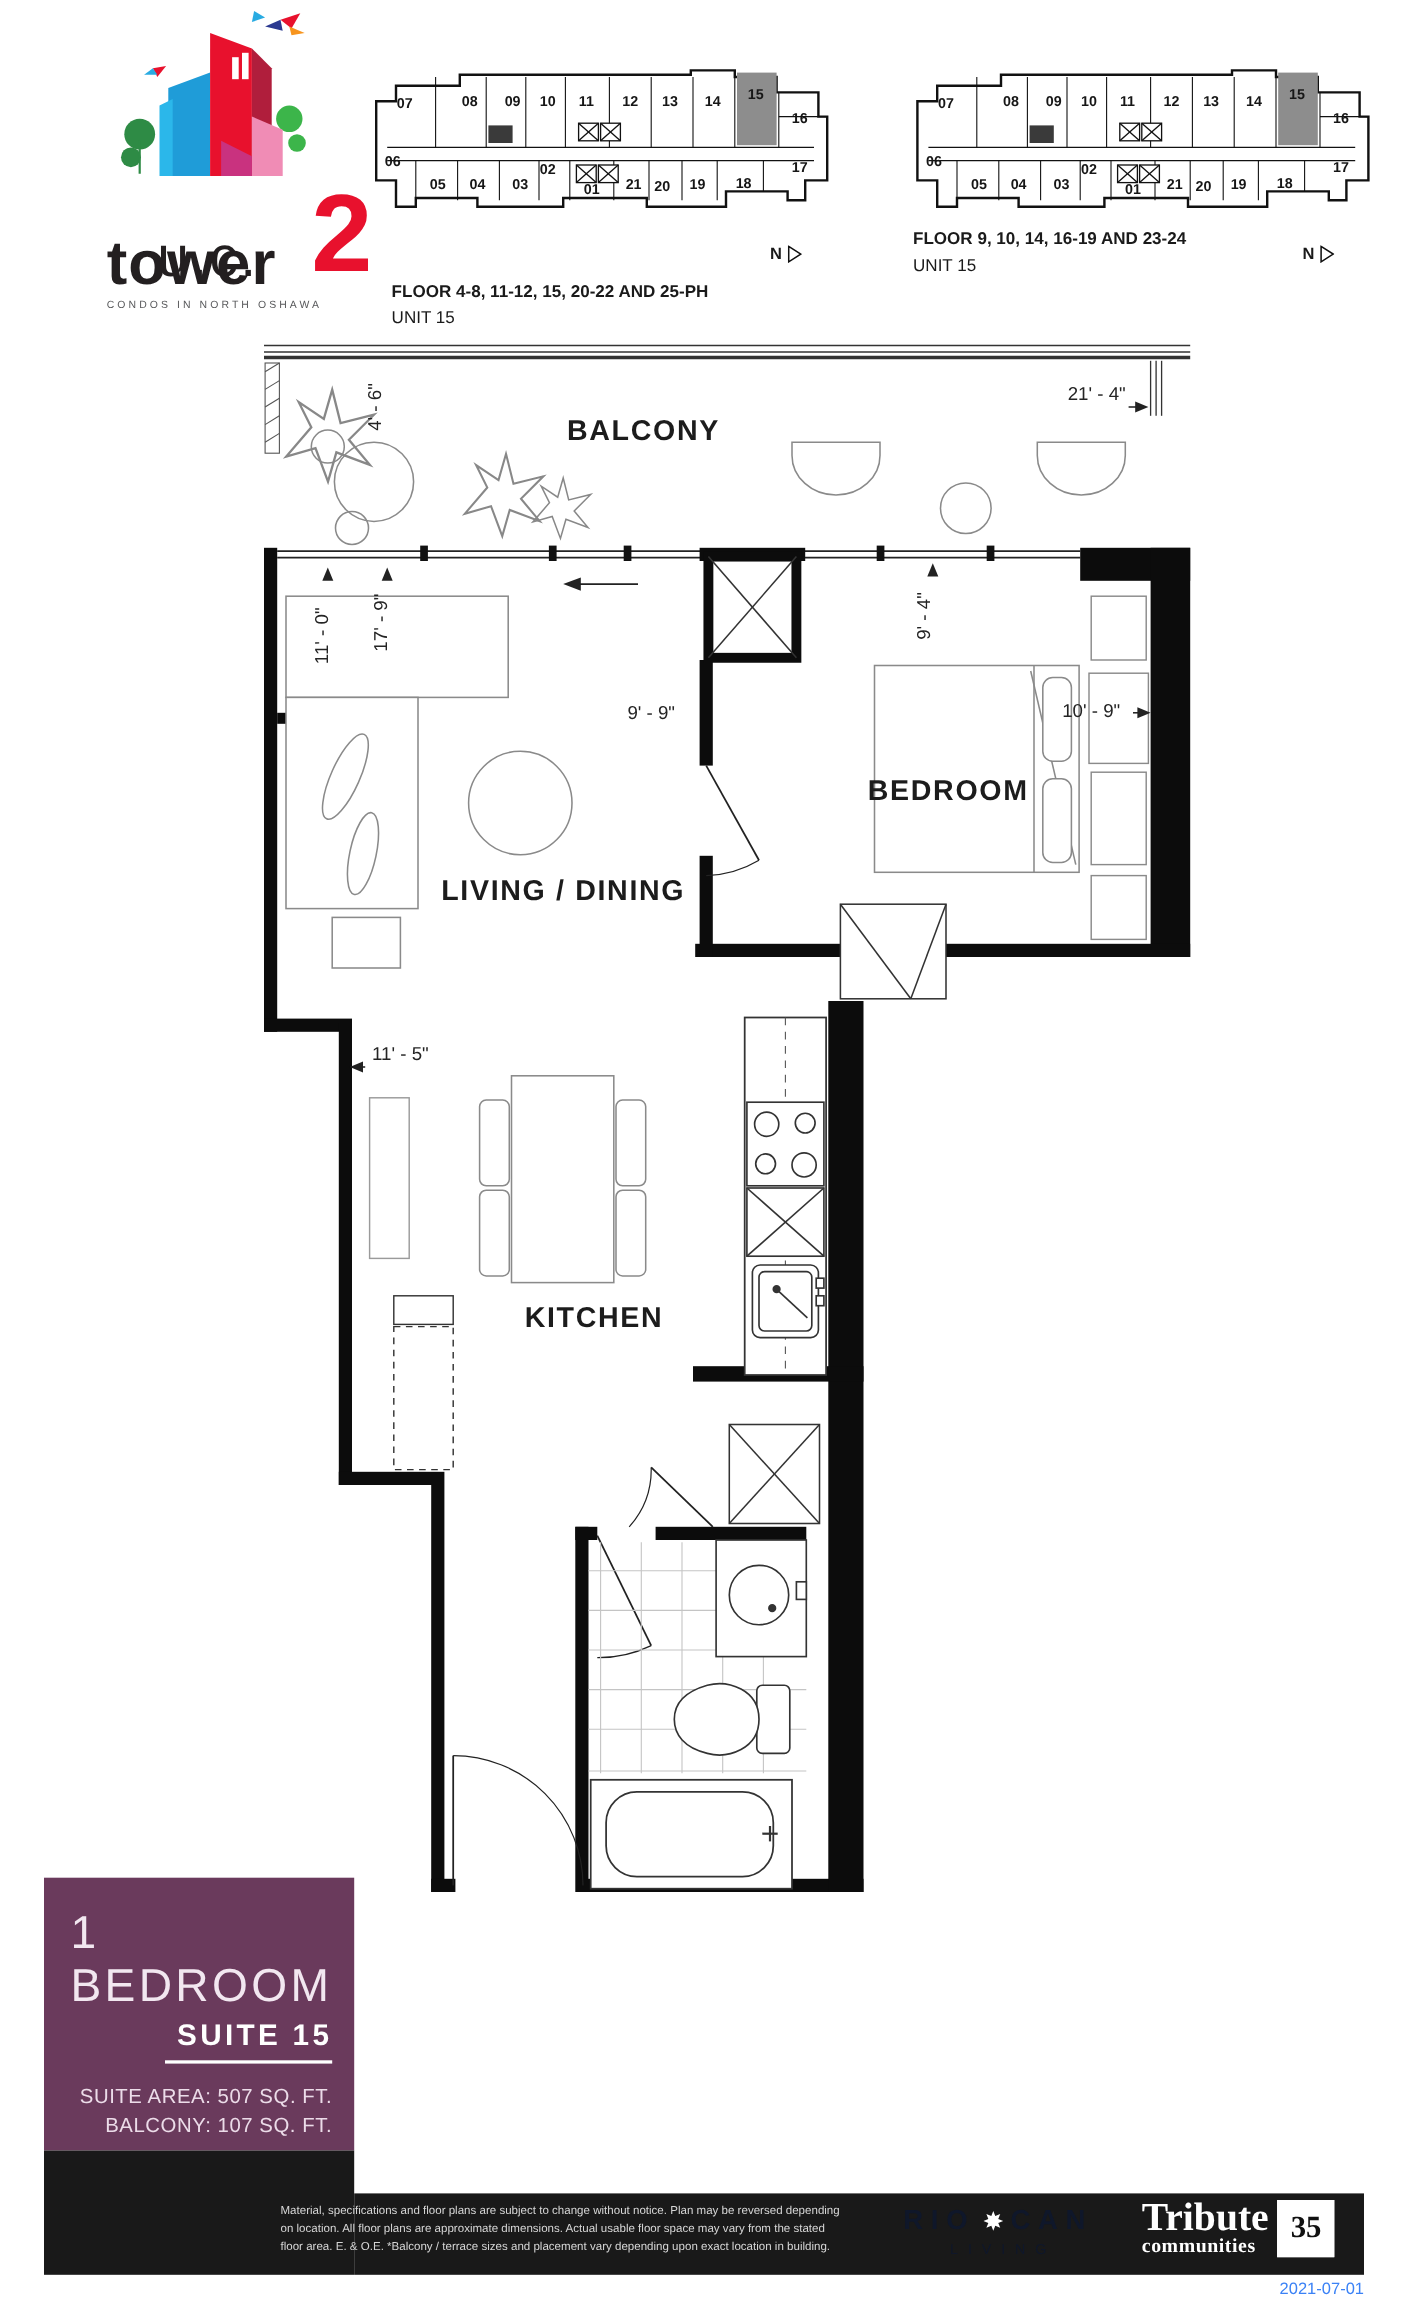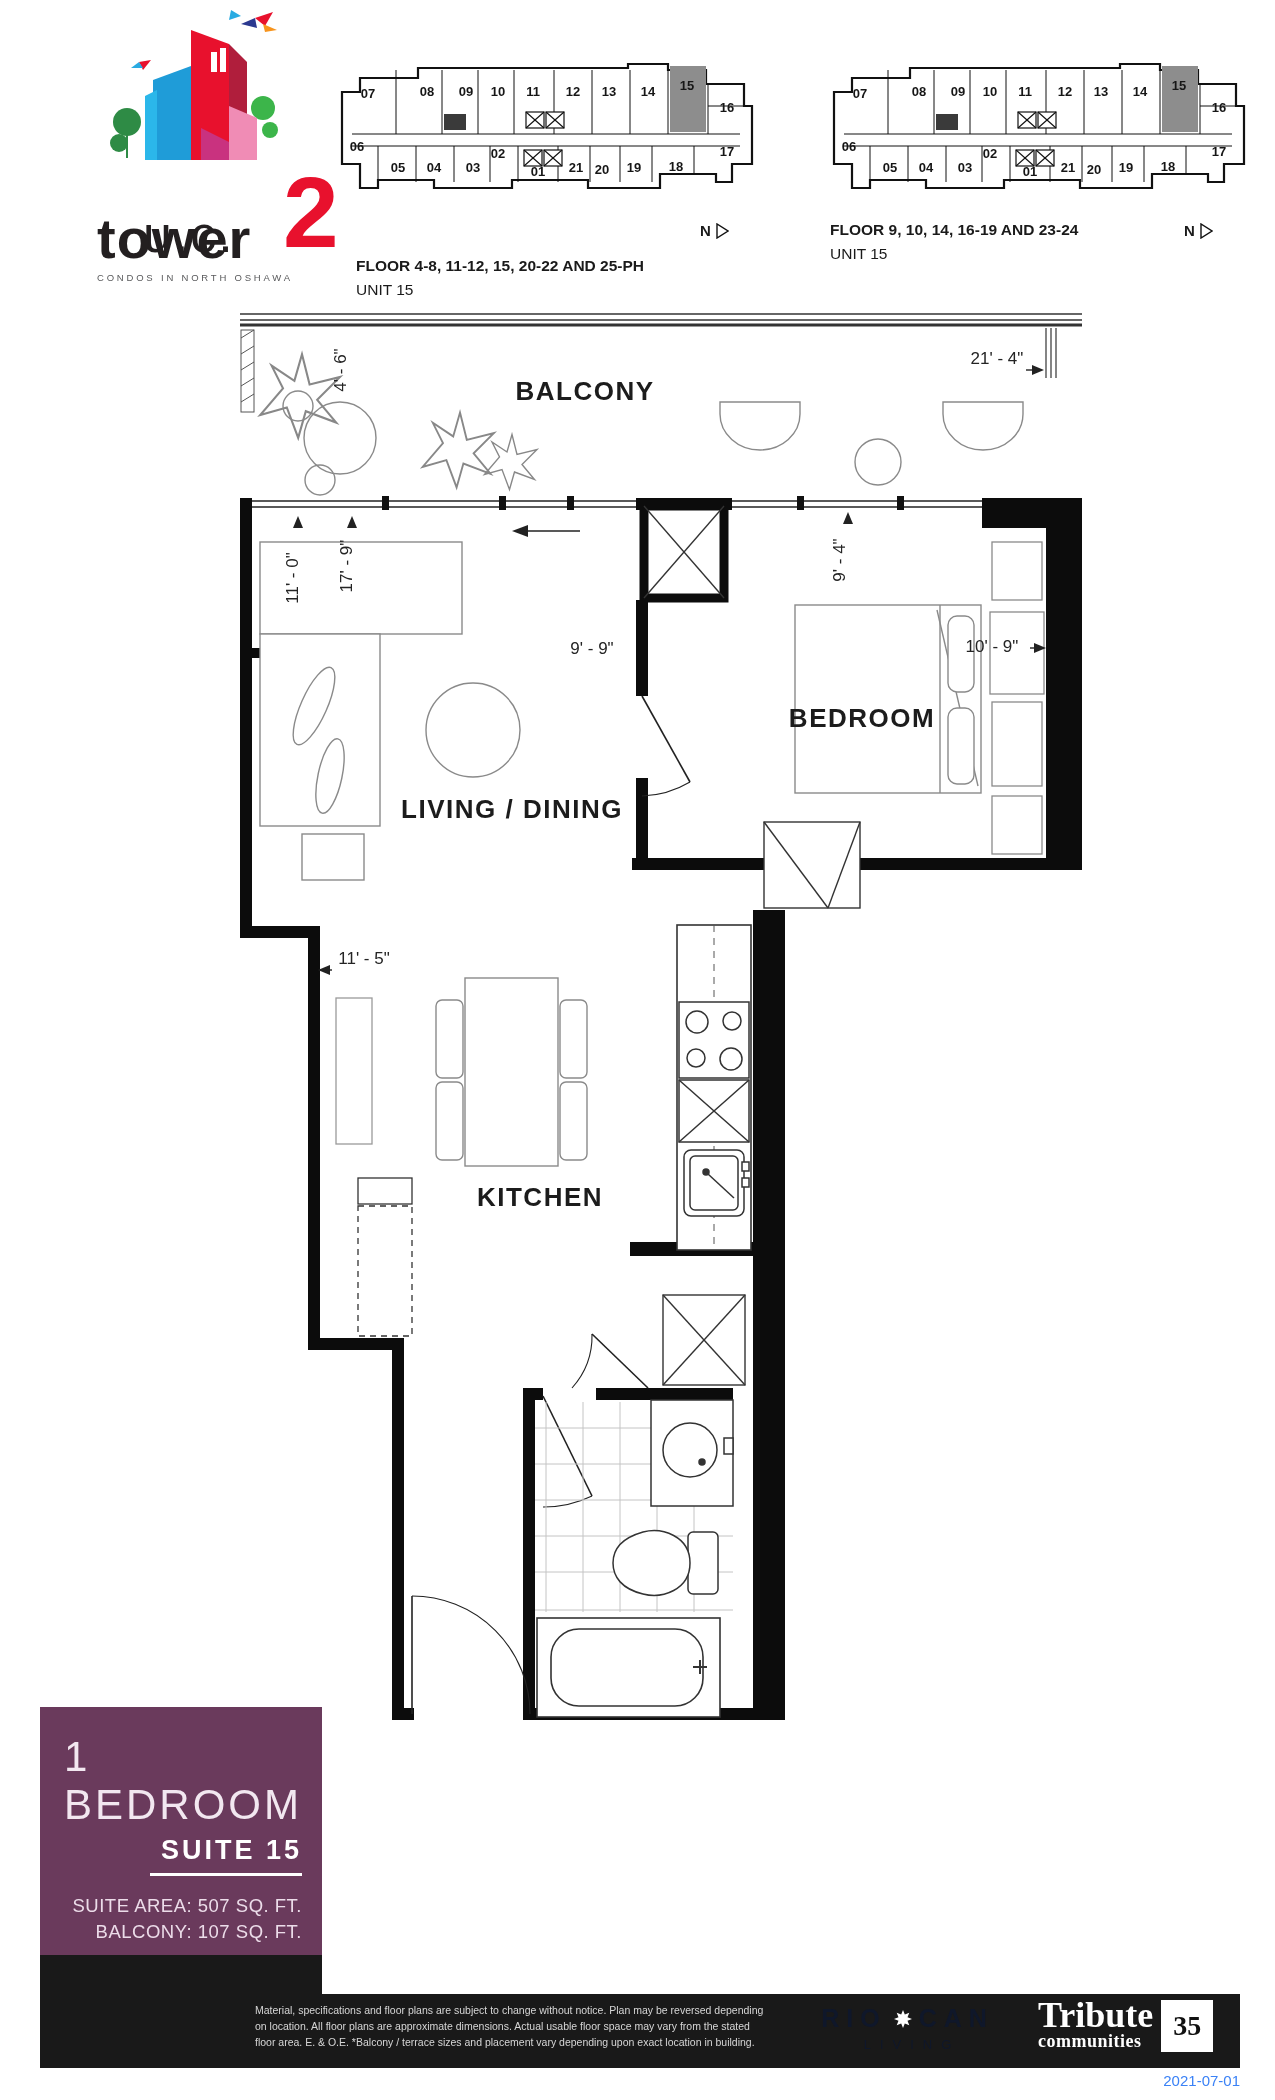--- a/index.html
+++ b/index.html
@@ -14,21 +14,21 @@
   #logo .two  { position:absolute; left:228px; top:152px; font-size:100px; font-weight:800; color:#e8112d; line-height:1; }
   #logo .tag  { position:absolute; left:42px; top:262px; font-size:9.5px; letter-spacing:2.8px; color:#58595b; white-space:nowrap; }
 
   
   .keyplan { width:430px; height:162px; }
   #keyplan1 { left:330px; top:52px; }
   #keyplan2 { left:822px; top:52px; }
   .caption { font-size:15.5px; line-height:1.55; }
   .caption .l1 { font-weight:bold; }
   #caption1 { left:356px; top:218px;margin-top:36px; }
-  #caption2 { left:830px; top:218px; }
+  #caption2 { left:830px; top:206px; }
   .north { display:flex; align-items:center; gap:5px; font-weight:bold; font-size:15px; }
   #north1 { left:700px; top:222px; }
   #north2 { left:1184px; top:222px; }
 
   
   #infobox { left:40px; top:1707px; width:282px; height:248px; background:#6a3a5c; color:#f0e3ed;padding-left:31px; }
   #infobox .type { position:absolute; left:24px; top:26px; font-size:42px; font-weight:300; letter-spacing:3px; color:#f2e7f0; }
   #infobox .suite { position:absolute; right:20px; top:128px; font-size:27px; font-weight:bold; letter-spacing:3px; color:#ffffff; }
   #infobox .rule { position:absolute; right:20px; top:166px; width:152px; height:3px; background:#ffffff; }
   #infobox .a1 { position:absolute; right:20px; top:188px; font-size:18.5px; letter-spacing:.5px; color:#ecdcEA; color:#ecdce9; }

